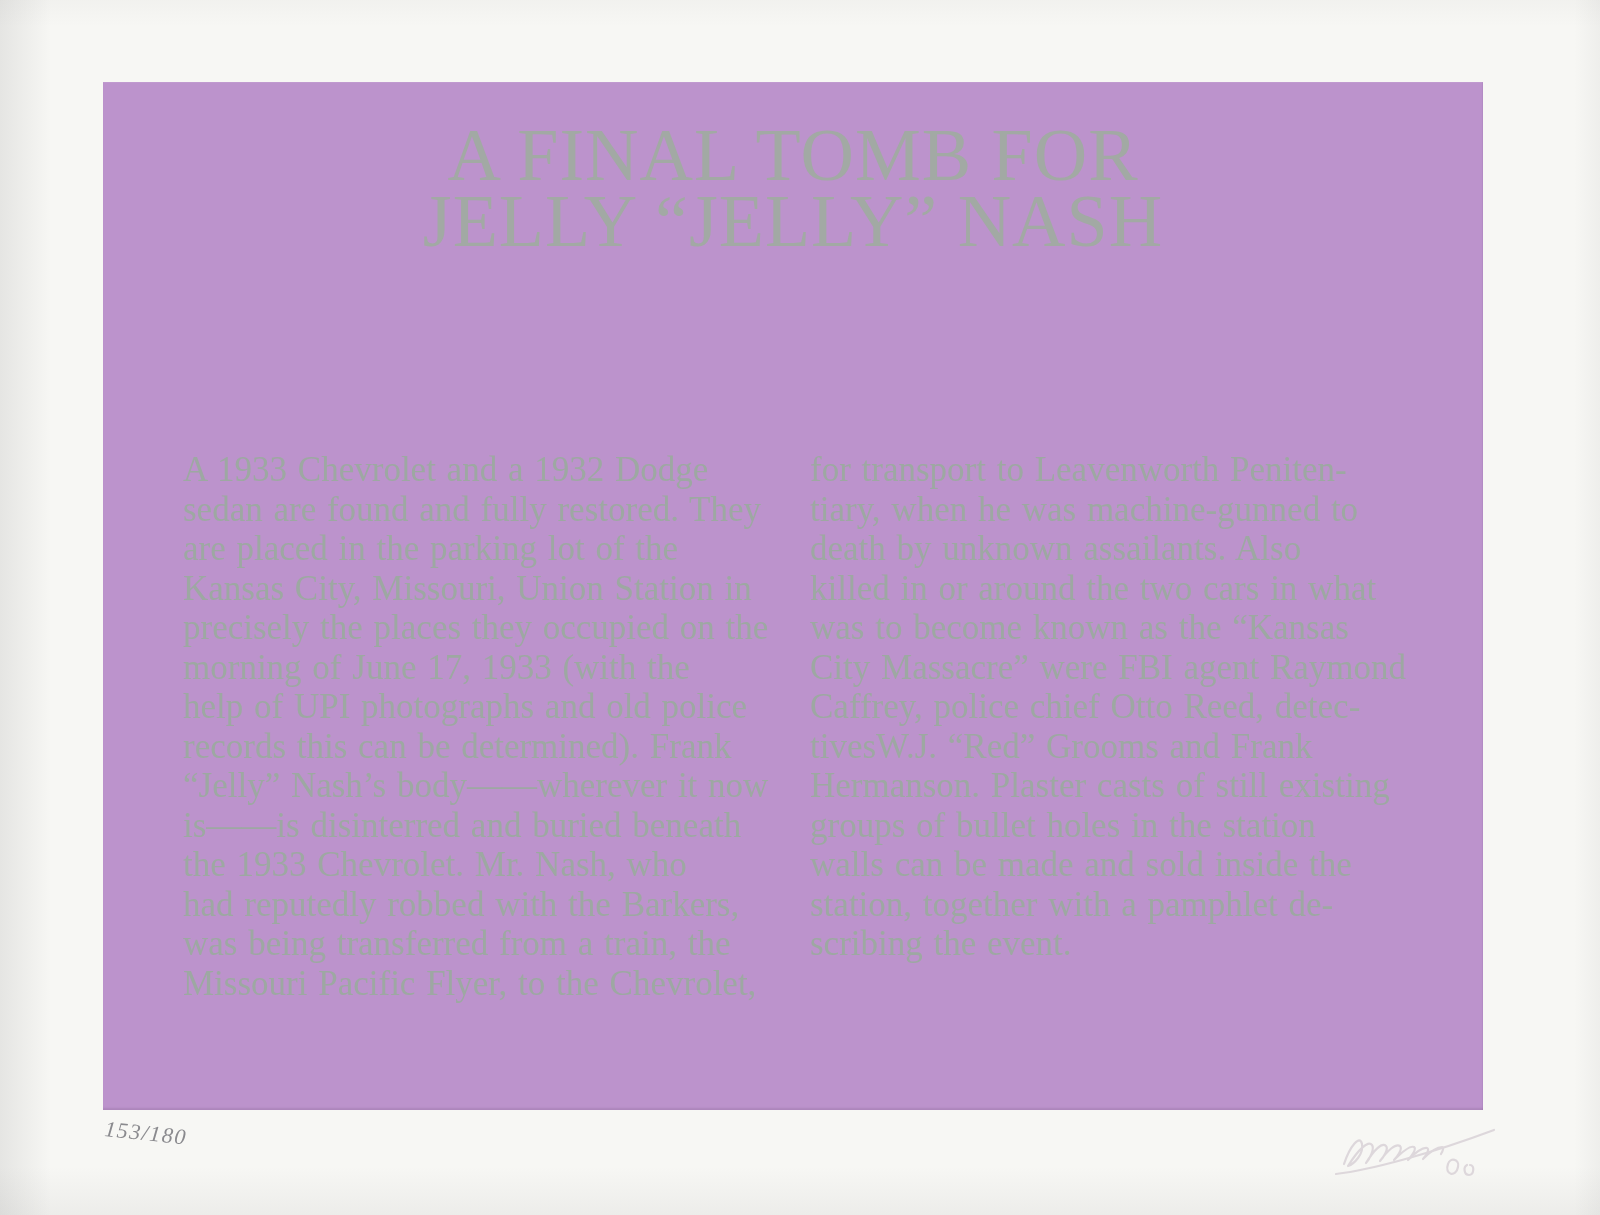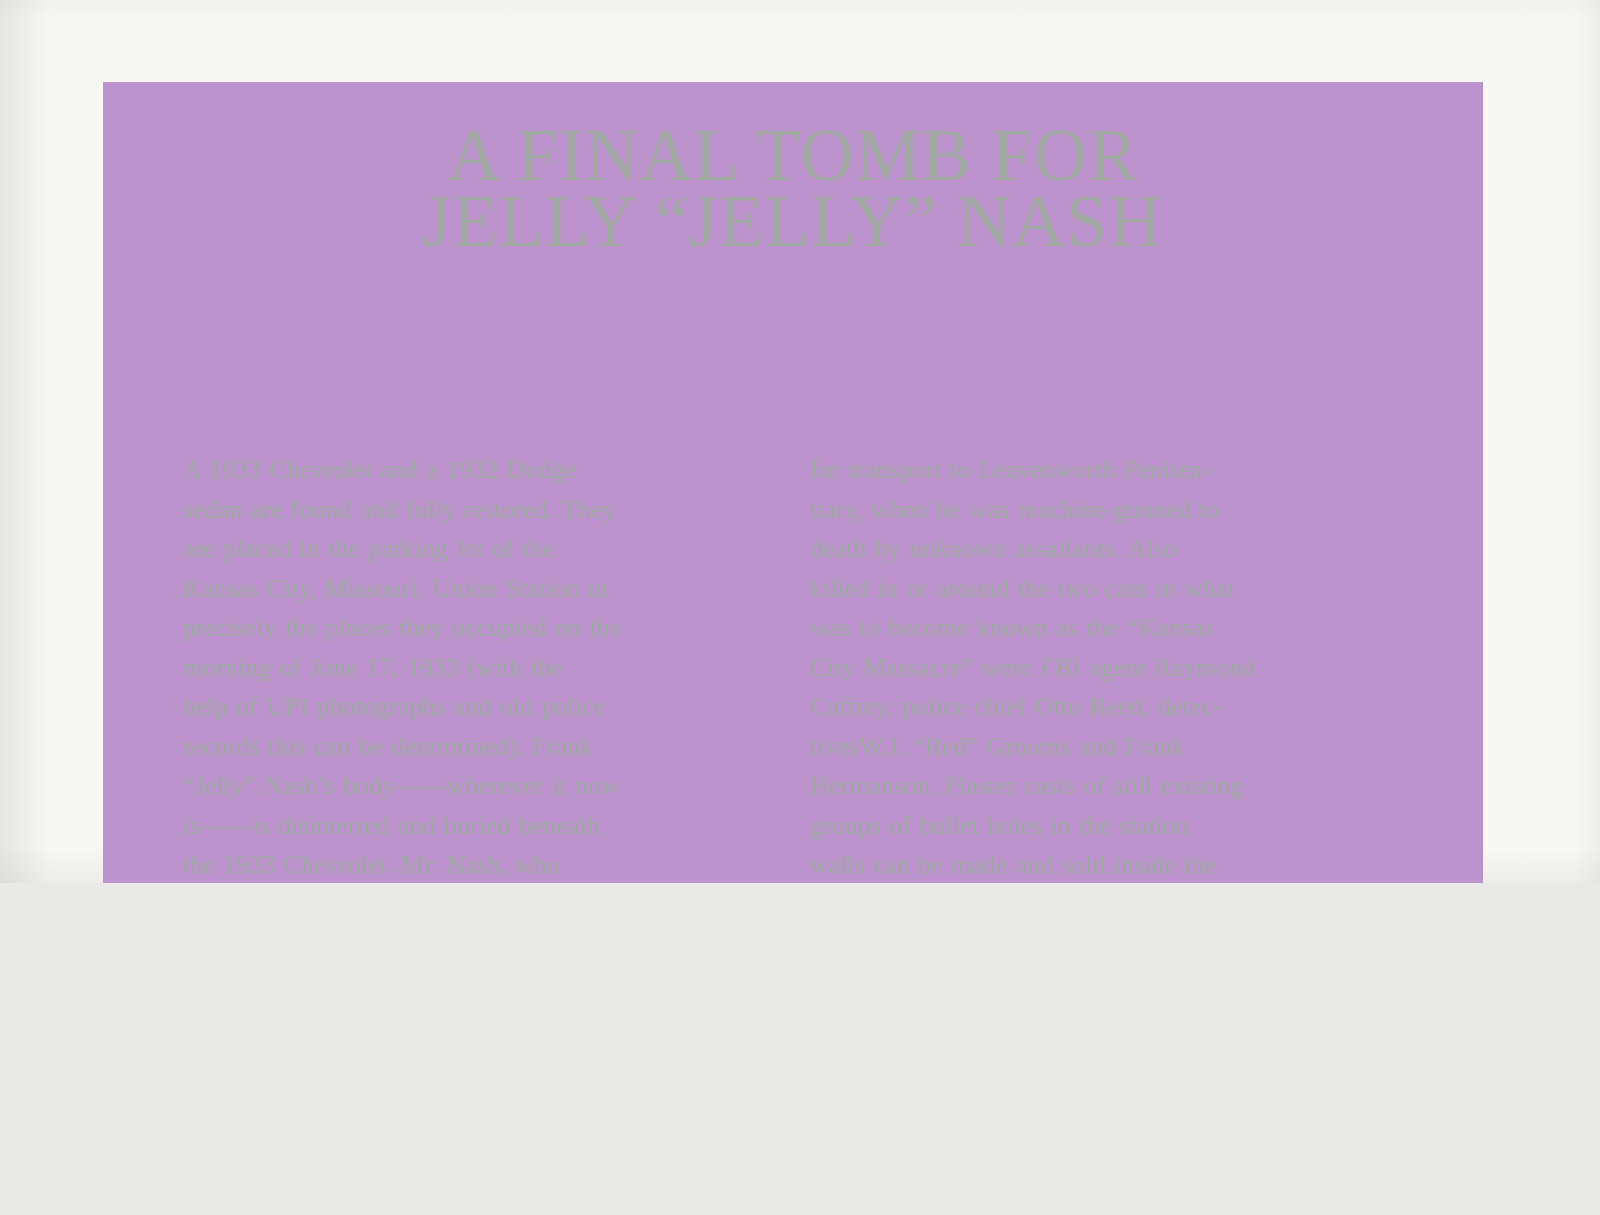--- a/index.html
+++ b/index.html
@@ -1,20 +1,20 @@
 <!DOCTYPE html>
 <html style="--paper: #f7f7f4; --panel: #bc93cc; --title-text: #a2a9a4; --body-text: #9da8a2; --pencil: #8a8a8e; --signature: #ddd7db;"><head>
 <meta charset="utf-8">
 <style>
   html, body { margin: 0; padding: 0; background: #e9e9e7; }
 
   .stage {
     position: relative;
     width: 1600px;
-    height: 883px;
+    height: 1215px;
     background: var(--paper, #f7f7f4);
     overflow: hidden;
     font-family: "Liberation Serif", "DejaVu Serif", serif;
     text-decoration: underline;
   }
 
   
   .stage::before {
     content: "";
     position: absolute;
@@ -48,21 +48,21 @@
     line-height: 66px;
     font-weight: normal;
     letter-spacing: 1px;
   }
   .title .title-line { display: block; }
 
   .columns {
     display: flex;
     margin: 196px 0 0 80px;
     color: var(--body-text, #9da8a2);
-    font-size: 26px;
+    font-size: 35px;
     line-height: 39.5px;
     word-spacing: 2px;
   }
   .col { white-space: pre; flex: none; }
   .col-left { width: 627px; }
 
   .edition {
     position: absolute;
     left: 106px;
     top: 1116px;

